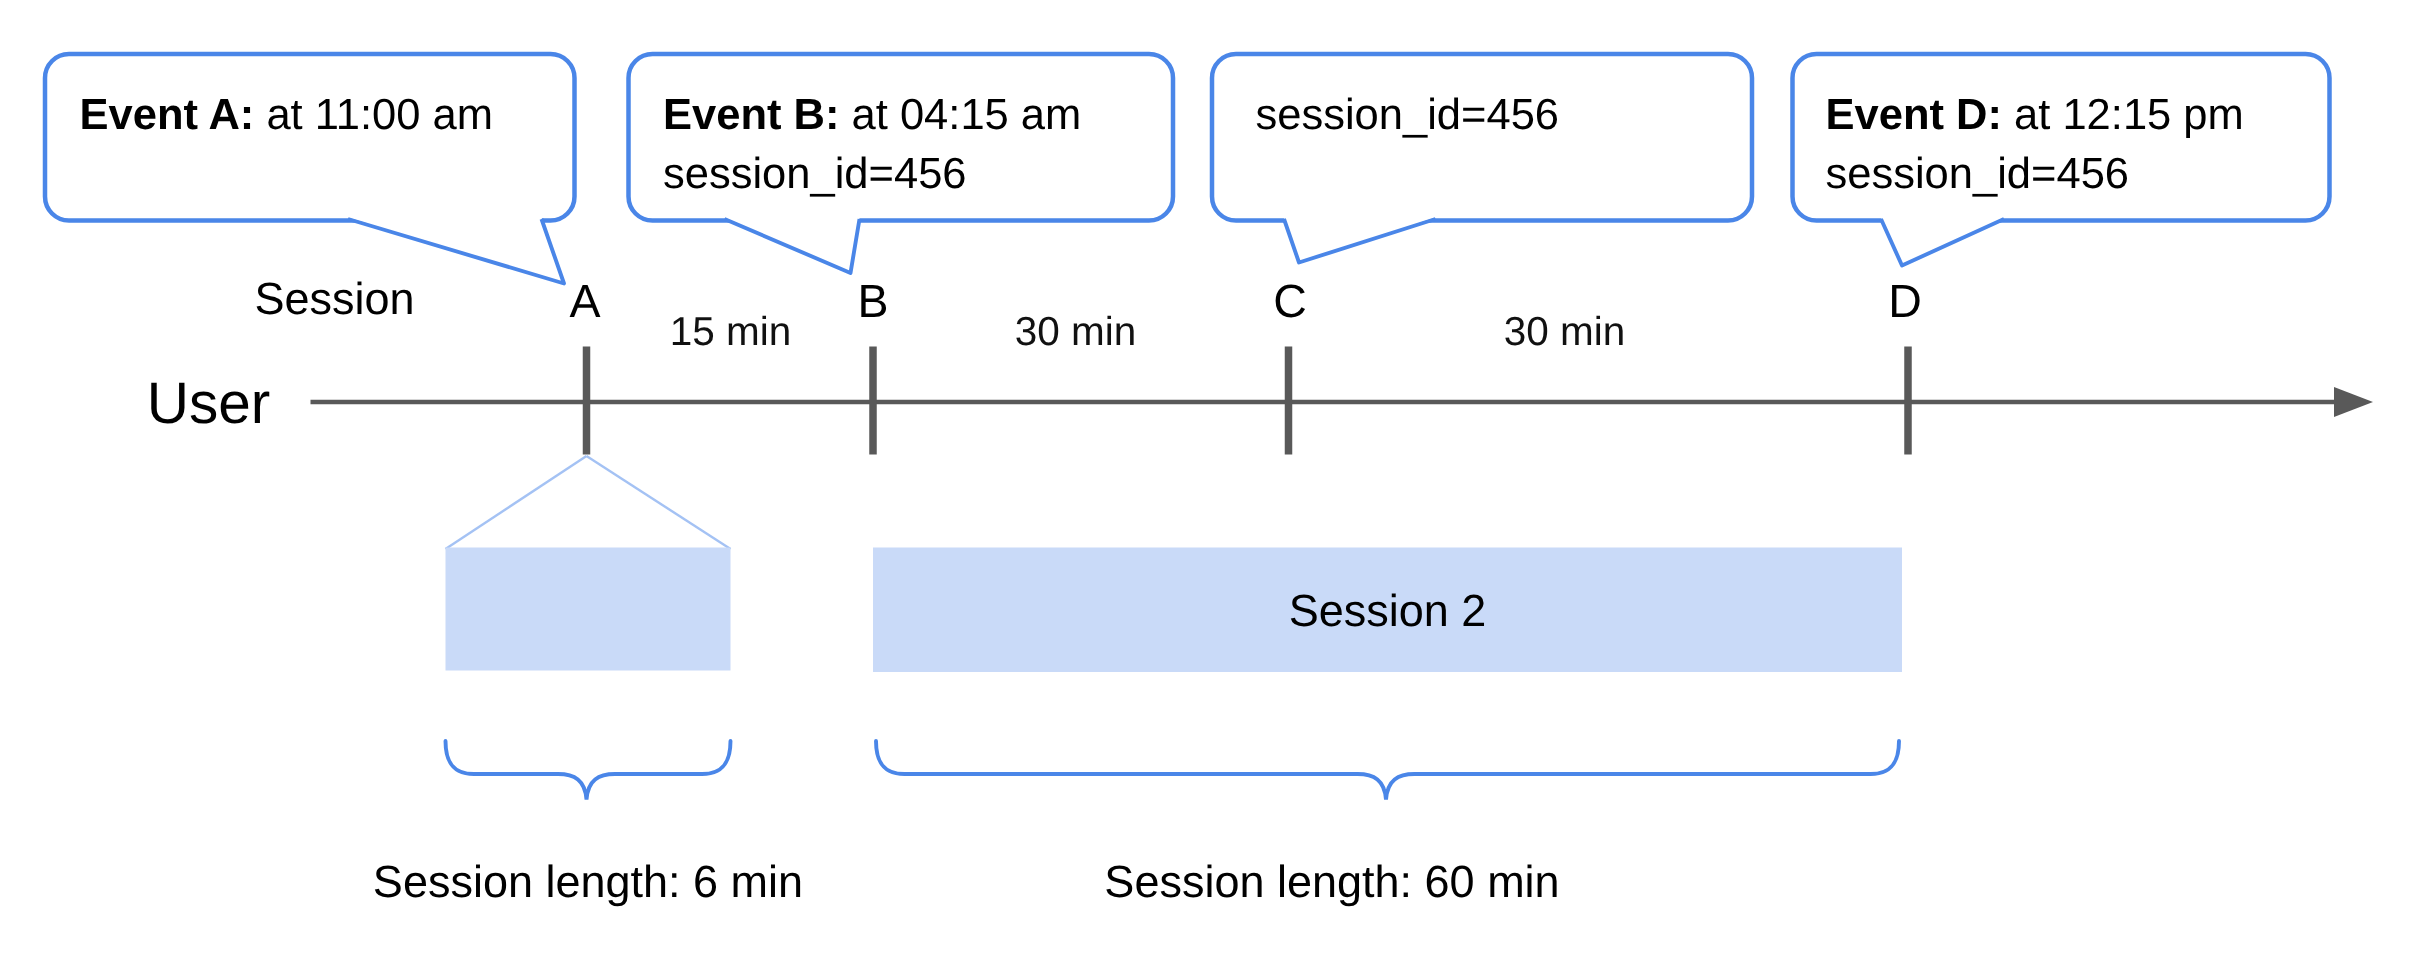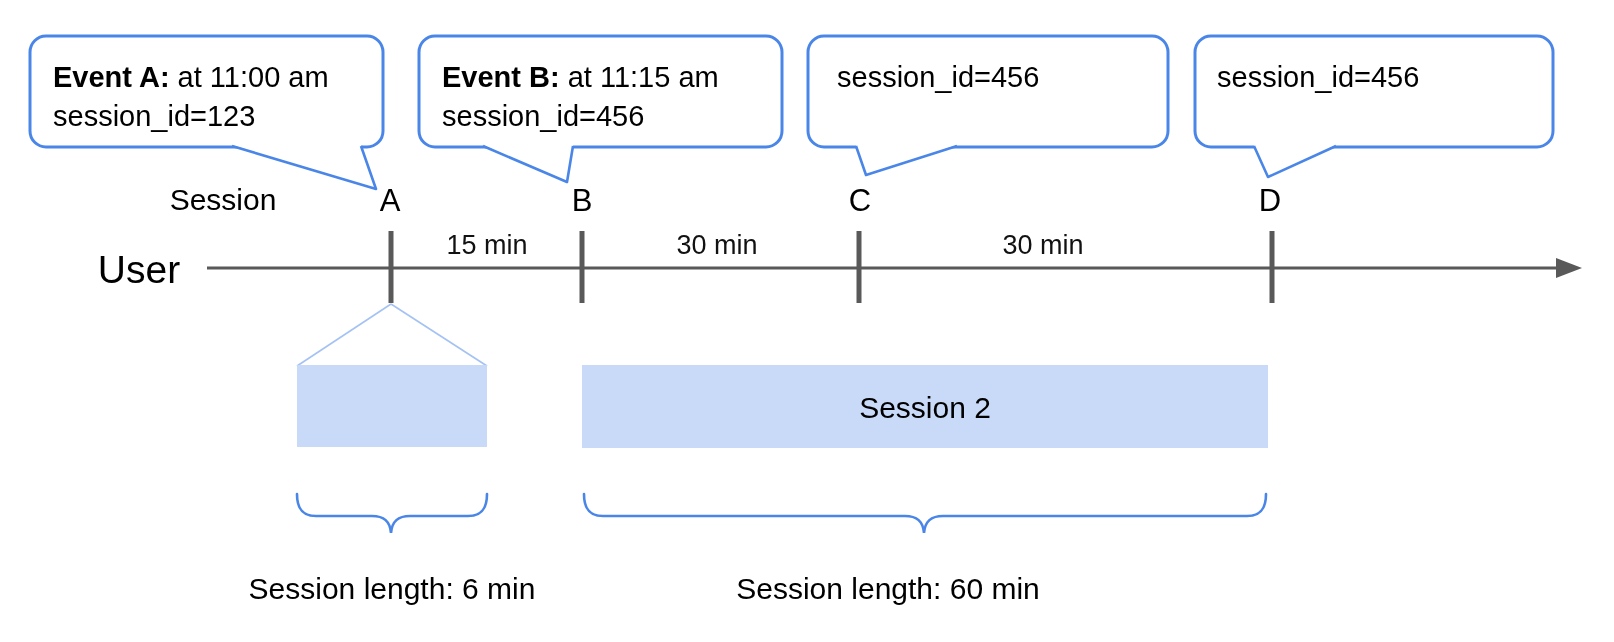--- a/index.html
+++ b/index.html
@@ -8,21 +8,21 @@
     font-family:"Liberation Sans",sans-serif;color:#000;overflow:hidden;
   }
   #shapes{position:absolute;left:0;top:0;}
   .txt{position:absolute;white-space:nowrap;}
   .callout-text{position:absolute;top:58px;font-size:29px;line-height:39px;}
   .callout-text .b{font-weight:bold;}
   .center{transform:translateX(-50%);}
   .events-label{left:223px;top:183px;font-size:30px;}
   .marker{top:183px;font-size:31px;}
   .user-label{left:139px;top:248px;font-size:39px;}
-  .interval{top:230px;font-size:27px;color:#111;}
+  .interval{top:206px;font-size:27px;color:#111;}
   .session-label{top:391px;font-size:30px;}
   .length-label{top:572px;font-size:30px;}
 </style>
 </head>
 <body>
 
 <div id="stage">
 
   <svg id="shapes" width="1614" height="642" viewBox="0 0 1614 642">
 
@@ -56,30 +56,30 @@
 
     <rect x="297" y="365" width="190" height="82" fill="#c9daf8"></rect>
     <rect x="582" y="365" width="686" height="83" fill="#c9daf8"></rect>
 
     <path d="M297,494 C297,508 302,516 316,516 L372,516 C383,516 390,520 391,533 C392,520 399,516 410,516 L468,516 C482,516 487,508 487,494" fill="none" stroke="#4a86e8" stroke-width="2.6" stroke-linecap="round"></path>
     <path d="M584,494 C584,508 589,516 603,516 L905,516 C916,516 923,520 924,533 C925,520 932,516 943,516 L1247,516 C1261,516 1266,508 1266,494" fill="none" stroke="#4a86e8" stroke-width="2.6" stroke-linecap="round"></path>
   </svg>
 
   <div class="callout-text" style="left:53px">
     <div><span class="b">Event A:</span><span> at 11:00 am</span></div>
-    <div>session_id=123</div>
   </div>
   <div class="callout-text" style="left:442px">
-    <div><span class="b">Event B:</span><span> at 11:15 am</span></div>
+    <div><span class="b">Event B:</span><span> at 04:15 am</span></div>
     <div>session_id=456</div>
   </div>
   <div class="callout-text" style="left:837px">
     <div>session_id=456</div>
   </div>
   <div class="callout-text" style="left:1217px">
+    <div><span class="b">Event D:</span><span> at 12:15 pm</span></div>
     <div>session_id=456</div>
   </div>
 
   <div class="txt events-label center">Session</div>
   <div class="txt user-label center">User</div>
 
   <div class="txt marker center" style="left:390px">A</div>
   <div class="txt marker center" style="left:582px">B</div>
   <div class="txt marker center" style="left:860px">C</div>
   <div class="txt marker center" style="left:1270px">D</div>

